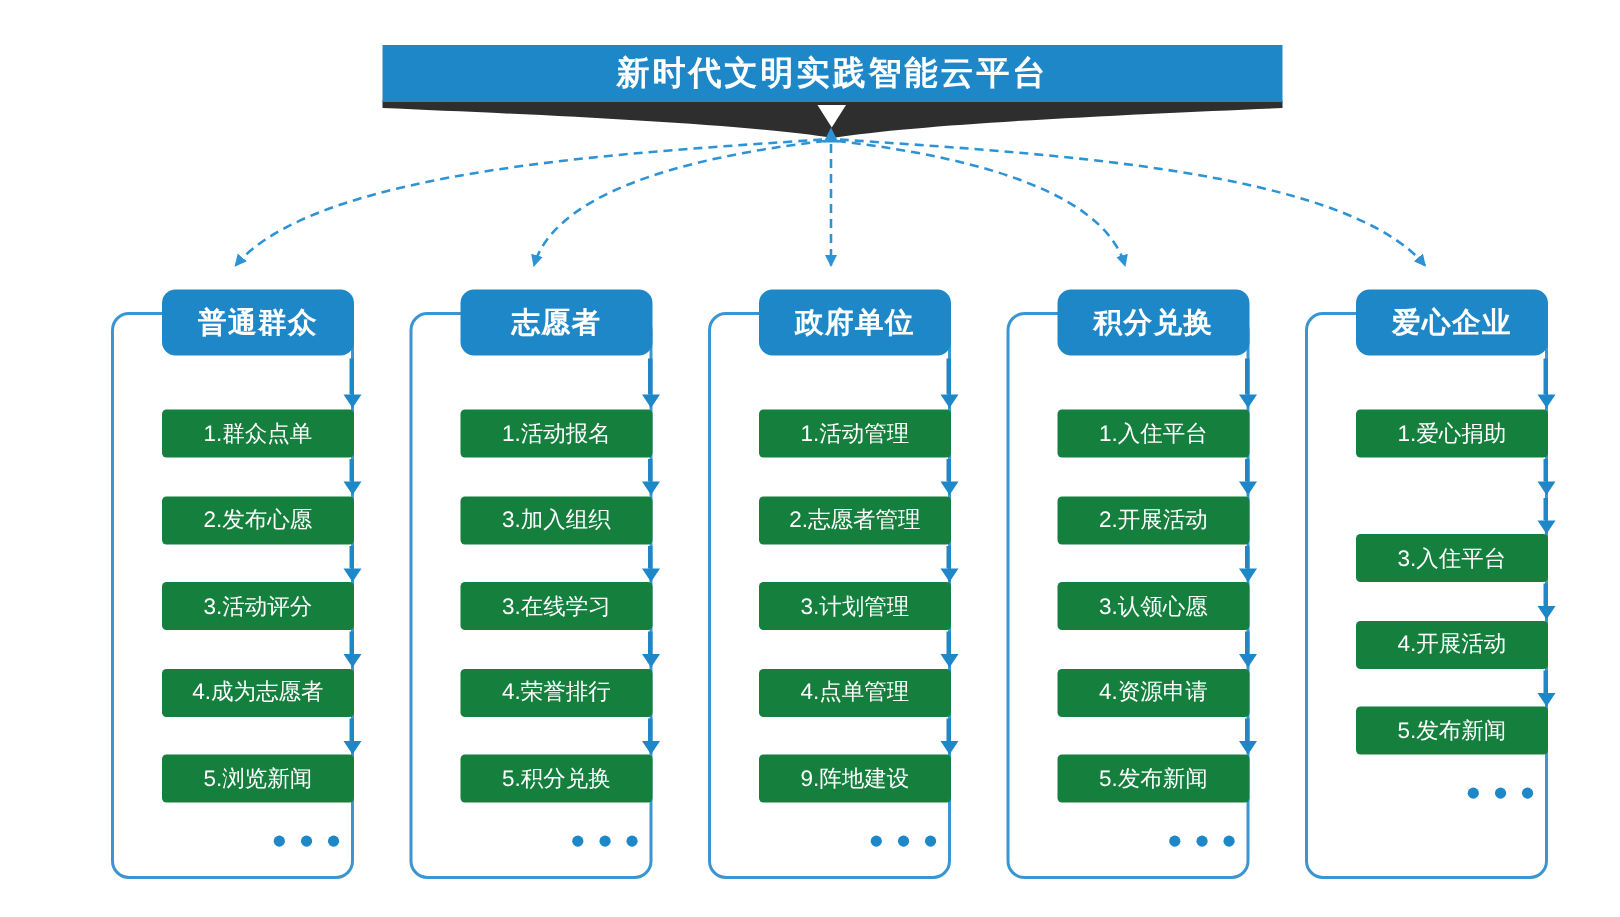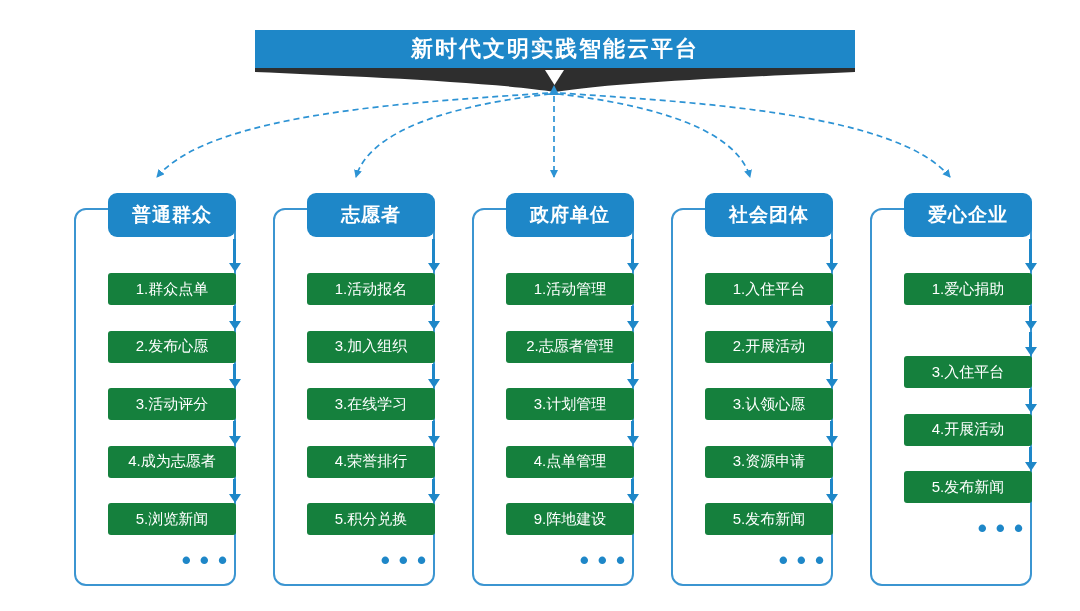--- a/index.html
+++ b/index.html
@@ -184,29 +184,29 @@
     <div class="item-box">3.计划管理</div>
     <div class="flow-arrow short"></div>
     <div class="item-box">4.点单管理</div>
     <div class="flow-arrow short"></div>
     <div class="item-box">9.阵地建设</div>
     <div class="dots">•••</div>
   </div>
 
   <div class="column" style="left:671px">
     <div class="col-outline"></div>
-    <div class="header-box">社会团体</div>
+    <div class="header-box">积分兑换</div>
     <div class="flow-arrow long"></div>
     <div class="item-box">1.入住平台</div>
     <div class="flow-arrow short"></div>
     <div class="item-box">2.开展活动</div>
     <div class="flow-arrow short"></div>
     <div class="item-box">3.认领心愿</div>
     <div class="flow-arrow short"></div>
-    <div class="item-box">3.资源申请</div>
+    <div class="item-box">4.资源申请</div>
     <div class="flow-arrow short"></div>
     <div class="item-box">5.发布新闻</div>
     <div class="dots">•••</div>
   </div>
 
   <div class="column" style="left:870px">
     <div class="col-outline"></div>
     <div class="header-box">爱心企业</div>
     <div class="flow-arrow long"></div>
     <div class="item-box">1.爱心捐助</div>

